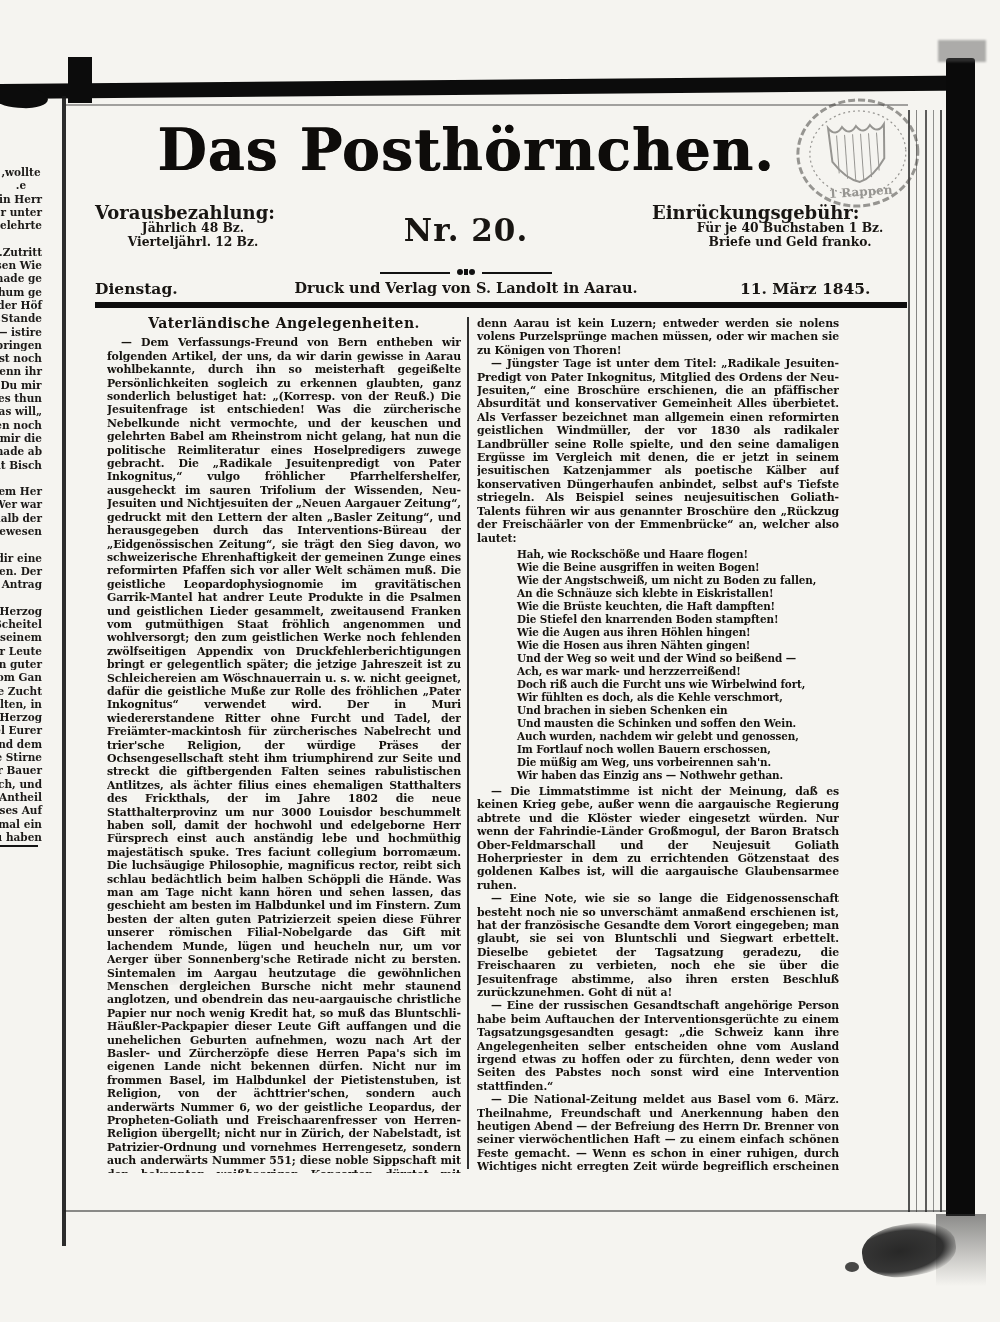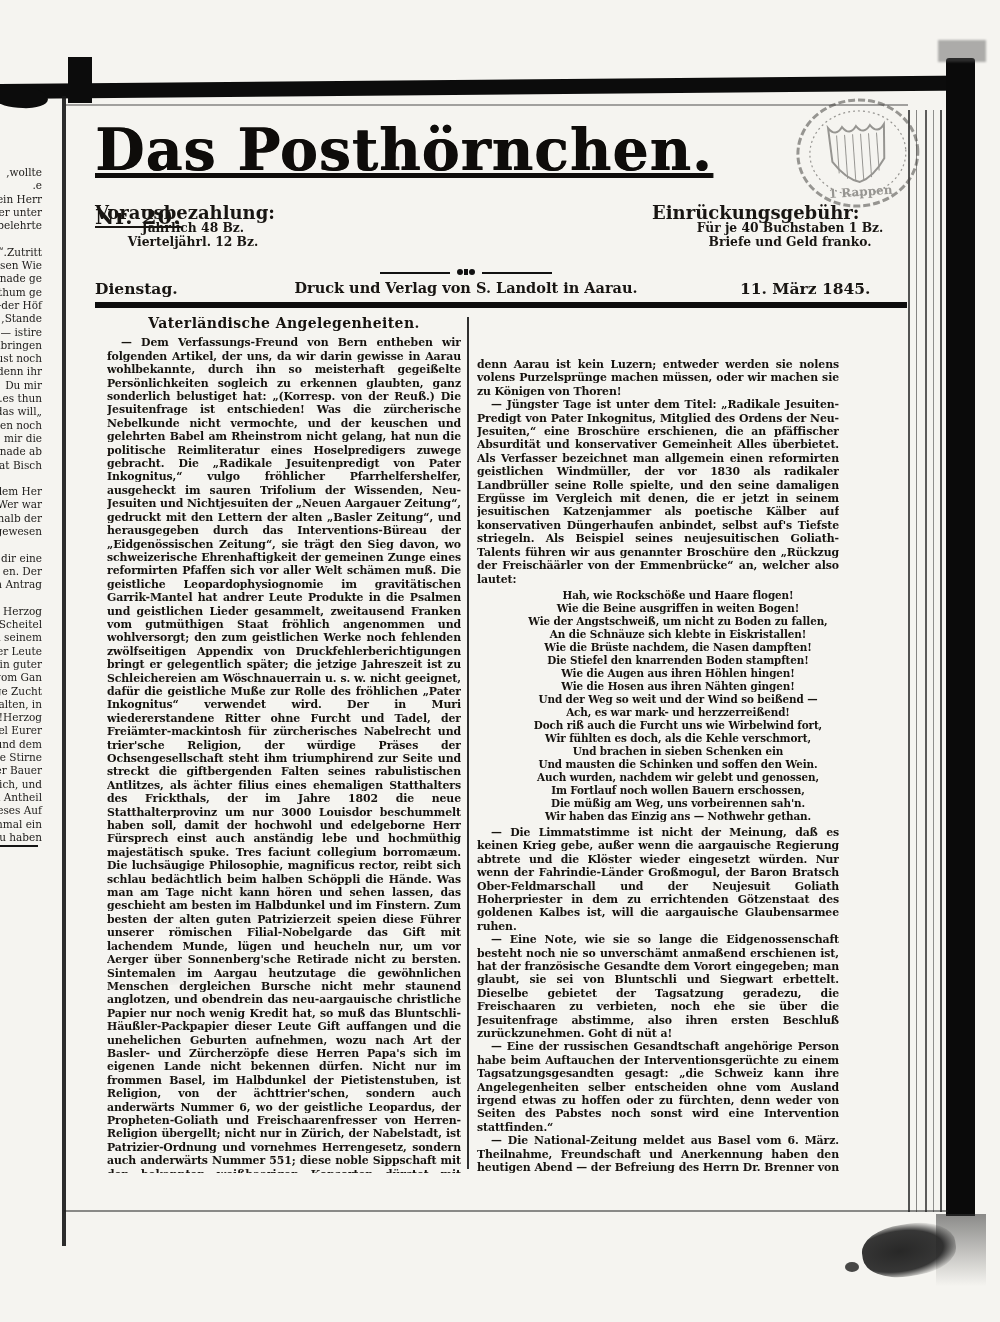--- a/index.html
+++ b/index.html
@@ -26,48 +26,48 @@
   .band-smudge{left:938px;top:40px;width:48px;height:22px;background:#555;opacity:.45;filter:blur(1px);}
   .band-fade{left:936px;top:1214px;width:50px;height:72px;background:linear-gradient(#333,rgba(60,60,60,0));opacity:.55;}
   .corner-blob{left:862px;top:1224px;width:94px;height:52px;background:radial-gradient(ellipse at 40% 50%, #111 0%, #222 55%, rgba(40,40,40,0) 78%);border-radius:45%;transform:rotate(-8deg);opacity:.9;}
   .corner-dot{left:845px;top:1262px;width:14px;height:10px;background:#1b1b1b;border-radius:50%;opacity:.8;}
   .bottom-line{left:64px;top:1210px;width:884px;height:2px;background:#1d1d1d;opacity:.5;}
   .margin-rule{left:0;top:845px;width:38px;height:2px;background:#141414;}
   .smudge{position:absolute;border-radius:50%;background:radial-gradient(circle,#888 0%,rgba(136,136,136,0) 70%);opacity:.18;}
   .sm1{left:220px;top:880px;width:70px;height:44px;}
   .sm2{left:150px;top:955px;width:46px;height:30px;}
   
-  .margin-col{position:absolute;left:0;top:166px;width:42px;text-align:right;font-size:10.5px;font-weight:normal;line-height:13.3px;color:#1c1a18;}
+  .margin-col{position:absolute;left:0;top:166px;width:42px;text-align:center;font-size:10.5px;font-weight:bold;line-height:13.3px;color:#1c1a18;}
   .margin-line{height:13.3px;white-space:nowrap;overflow:visible;direction:rtl;}
   
-  .center-band{position:absolute;left:95px;width:742px;text-align:left;text-decoration:underline;}
+  .center-band{position:absolute;left:95px;width:742px;text-align:center;}
   .paper-title{top:116px;font-size:57px;font-weight:bold;letter-spacing:1px;color:#0e0c0a;text-shadow:0.6px 0 0 #0e0c0a;}
-  .issue{top:204px;font-size:21px;font-weight:bold;letter-spacing:1px;}
+  .issue{top:212px;font-size:31px;font-weight:bold;letter-spacing:1px;}
   .info{position:absolute;top:206px;font-size:12.3px;font-weight:bold;line-height:14.5px;}
   .info .hd{font-size:18px;}
   .info .ln{padding-left:16px;text-align:center;}
   .info-left{left:95px;}
   .info-right{left:652px;width:260px;}
   .ornament-wrap{position:absolute;left:380px;top:263px;width:172px;text-align:center;}
   .dateline{position:absolute;top:279px;font-size:15.5px;font-weight:bold;}
   .day{left:95px;}
   .imprint{left:95px;width:742px;text-align:center;font-size:14.5px;}
   .issuedate{left:740px;}
   .thick-rule{position:absolute;left:95px;top:302px;width:812px;height:6px;background:#0d0d0d;}
   
   .stamp{position:absolute;left:792px;top:96px;width:132px;height:118px;transform:rotate(-4deg);opacity:.55;}
   
   .col{position:absolute;top:317px;height:856px;overflow:hidden;font-size:10.9px;font-weight:bold;line-height:13.4px;letter-spacing:-0.1px;text-align:justify;color:#16130f;}
   .col1{left:107px;width:354px;}
   .col2{left:477px;width:362px;}
   .col-divider{position:absolute;left:467px;top:317px;width:2px;height:852px;background:#1a1a1a;opacity:.9;}
   .section-heading{font-size:14px;font-weight:bold;text-align:center;letter-spacing:.4px;margin:0 0 6px 0;}
   .para{margin:0;text-indent:14px;}
-  .para.noindent{text-indent:0;margin-top:41px;}
-  .poem{margin:3px 0 3px 40px;font-size:10.4px;line-height:13px;text-align:center;}
+  .para.noindent{text-indent:0;}
+  .poem{margin:3px 0 3px 40px;font-size:10.4px;line-height:13px;text-align:left;}
   .poem-line{white-space:nowrap;}
 </style>
 </head>
 <body>
 
 <div class="artifact top-bar"></div>
 <div class="artifact top-blob"></div>
 <div class="artifact top-tab"></div>
 <div class="artifact page-top-line"></div>
 <div class="artifact left-rule"></div>
@@ -196,21 +196,21 @@
 <div class="col-divider"></div>
 
 <div class="col col2">
   <p class="para noindent">denn Aarau ist kein Luzern; entweder werden sie nolens volens Purzelsprünge machen müssen, oder wir machen sie zu Königen von Thoren!</p>
   <p class="para">— Jüngster Tage ist unter dem Titel: „Radikale Jesuiten-Predigt von Pater Inkognitus, Mitglied des Ordens der Neu-Jesuiten,“ eine Broschüre erschienen, die an pfäffischer Absurdität und konservativer Gemeinheit Alles überbietet. Als Verfasser bezeichnet man allgemein einen reformirten geistlichen Windmüller, der vor 1830 als radikaler Landbrüller seine Rolle spielte, und den seine damaligen Ergüsse im Vergleich mit denen, die er jetzt in seinem jesuitischen Katzenjammer als poetische Kälber auf konservativen Düngerhaufen anbindet, selbst auf's Tiefste striegeln. Als Beispiel seines neujesuitischen Goliath-Talents führen wir aus genannter Broschüre den „Rückzug der Freischäärler von der Emmenbrücke“ an, welcher also lautet:</p>
   <div class="poem">
       <div class="poem-line">Hah, wie Rockschöße und Haare flogen!</div>
       <div class="poem-line">Wie die Beine ausgriffen in weiten Bogen!</div>
       <div class="poem-line">Wie der Angstschweiß, um nicht zu Boden zu fallen,</div>
       <div class="poem-line">An die Schnäuze sich klebte in Eiskristallen!</div>
-      <div class="poem-line">Wie die Brüste nachdem, die Nasen dampften!</div>
+      <div class="poem-line">Wie die Brüste keuchten, die Haft dampften!</div>
       <div class="poem-line">Die Stiefel den knarrenden Boden stampften!</div>
       <div class="poem-line">Wie die Augen aus ihren Höhlen hingen!</div>
       <div class="poem-line">Wie die Hosen aus ihren Nähten gingen!</div>
       <div class="poem-line">Und der Weg so weit und der Wind so beißend —</div>
       <div class="poem-line">Ach, es war mark- und herzzerreißend!</div>
       <div class="poem-line">Doch riß auch die Furcht uns wie Wirbelwind fort,</div>
       <div class="poem-line">Wir fühlten es doch, als die Kehle verschmort,</div>
       <div class="poem-line">Und brachen in sieben Schenken ein</div>
       <div class="poem-line">Und mausten die Schinken und soffen den Wein.</div>
       <div class="poem-line">Auch wurden, nachdem wir gelebt und genossen,</div>

